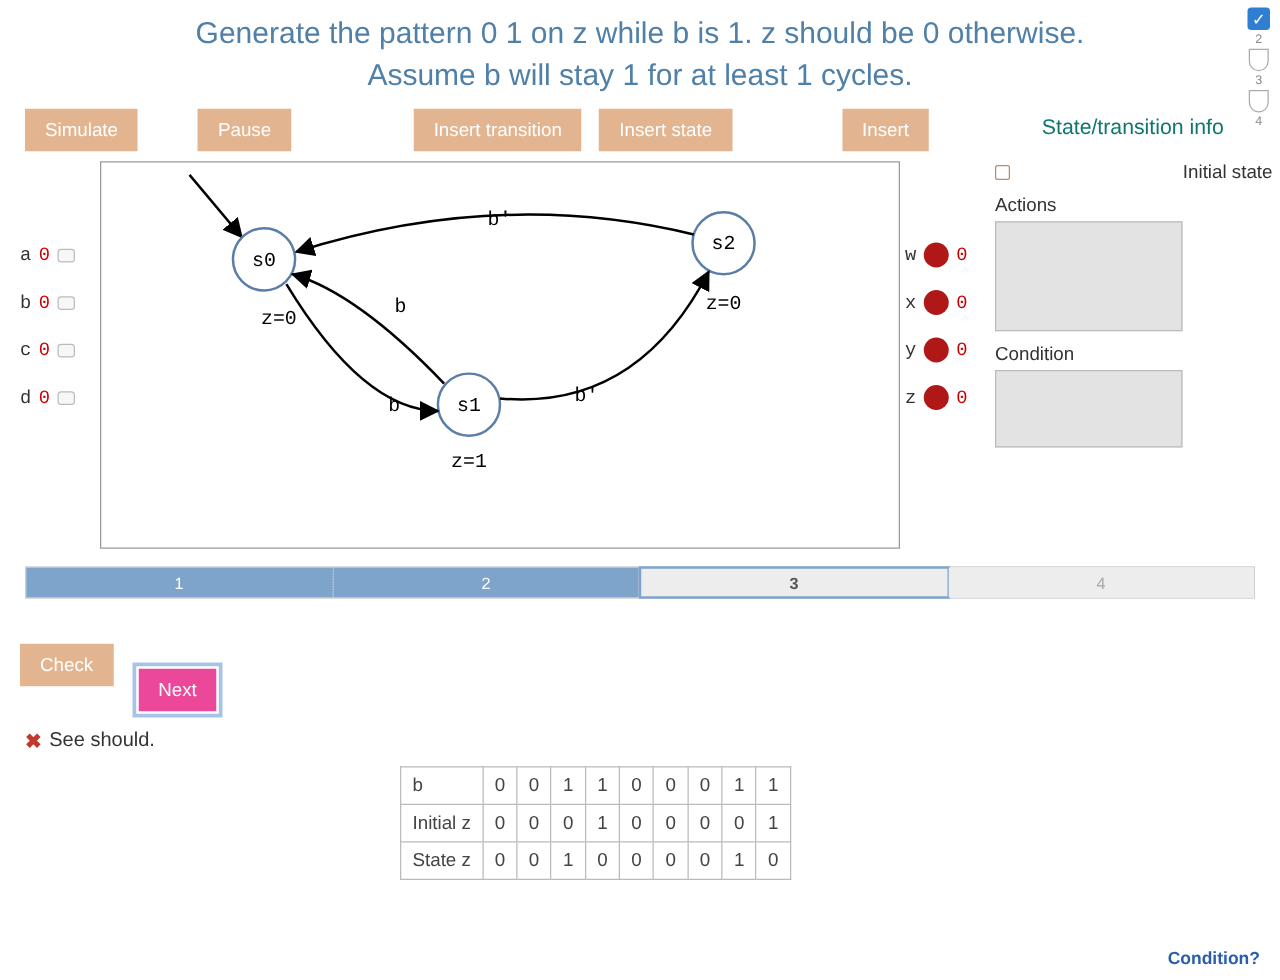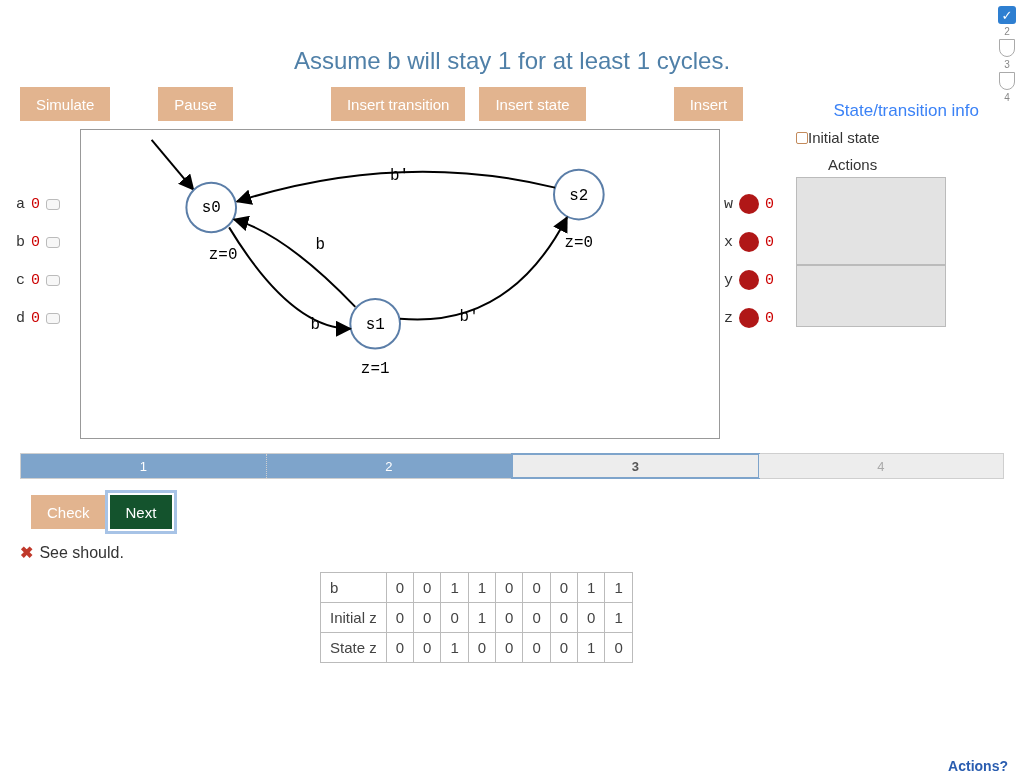--- a/index.html
+++ b/index.html
@@ -18,38 +18,38 @@
     color: #5080a8;
     font-size: 24px;
     line-height: 1.4;
     padding: 10px 60px 10px 60px;
     font-weight: 400;
   }
   .toolbar {
     display: flex;
     gap: 14px;
     padding: 0 20px 8px 20px;
-    align-items: flex-end;
+    align-items: flex-start;
   }
   .btn {
     background: #e2b48f;
     color: #fff;
     border: none;
     padding: 8px 16px;
     font-size: 15px;
     cursor: pointer;
     height: 34px;
     display: inline-flex;
     align-items: center;
   }
   .tool-spacer-sm { width: 20px; }
   .tool-spacer-md { width: 70px; }
   .tool-spacer-lg { width: 60px; }
   .state-info {
-    color: #3b82f6;
+    color: #0f766e;
     font-size: 17px;
     margin-left: auto;
     padding-top: 5px;
     padding-right: 25px;
   }
 
   .mid {
     display: flex;
     padding: 0 6px 0 16px;
     gap: 4px;
@@ -95,26 +95,26 @@
     background: #b01717;
   }
 
   .side-panel {
     flex: 1;
     padding-left: 10px;
     font-size: 15px;
     color: #333;
   }
   .side-panel .ckrow {
-    display: flex; align-items: center; gap: 0;
+    display: flex; align-items: center; gap: 0; justify-content: space-between;
   }
   .side-panel .ck {
     width: 12px; height: 12px; border: 1px solid #c38a5b; border-radius: 2px;
   }
-  .side-panel .lbl { margin-top: 10px; margin-bottom: 4px; margin-left: 32px; }
+  .side-panel .lbl { margin-top: 10px; margin-bottom: 4px; }
   .side-panel .box {
     width: 150px; height: 88px;
     background: #e3e3e3;
     border: 1px solid #bbb;
   }
   .side-panel .box.sm { height: 62px; }
 
   .step-bar {
     display: flex;
     margin: 14px 20px 0 20px;
@@ -129,28 +129,29 @@
     justify-content: center;
     border-right: 1px dotted #cfcfcf;
   }
   .step:last-child { border-right: none; }
   .step.done { background: #7ea4cb; color: #fff; }
   .step.current { background: #ededed; color: #555; font-weight: bold; border: 2px solid #7ea4cb; margin: -1px; }
   .step.future { background: #ededed; color: #aaa; }
 
   .controls2 {
     display: flex;
-    gap: 4px;
-    padding: 16px 20px 0 31px;
+    gap: 20px;
+    padding: 16px 20px 0 16px;
     align-items: center;
   }
   .btn.next {
-    background: #14532d;
+    background: #ec4899;
     outline: 3px solid #a7c3e6;
     outline-offset: 2px;
+    margin-top: 40px;
   }
 
   .error-row {
     display: flex; align-items: center; gap: 6px;
     padding: 14px 20px 0 20px;
     font-size: 16px;
   }
   .xicon { color: #c0392b; font-size: 16px; font-weight: bold; }
 
   .result-table {
@@ -196,21 +197,21 @@
 <div class="rightstack">
   <div class="rs-check">✓</div>
   <div class="rs-num">2</div>
   <div class="rs-shield"></div>
   <div class="rs-num">3</div>
   <div class="rs-shield"></div>
   <div class="rs-num">4</div>
 </div>
 
 <div class="title">
-  <br>
+  <span>Generate the pattern 0 1 on z while b is 1. z should be 0 otherwise.</span><br>
   <span>Assume b will stay 1 for at least 1 cycles.</span>
 </div>
 
 <div class="toolbar">
   <button class="btn">Simulate</button>
   <div class="tool-spacer-sm"></div>
   <button class="btn">Pause</button>
   <div class="tool-spacer-md"></div>
   <button class="btn">Insert transition</button>
   <button class="btn">Insert state</button>
@@ -308,20 +309,21 @@
     </div>
   </div>
 
   <div class="side-panel">
     <div class="ckrow">
       <span class="ck"></span>
       <span>Initial state</span>
     </div>
     <div class="lbl">Actions</div>
     <div class="box"></div>
+    <div class="lbl">Condition</div>
     <div class="box sm"></div>
   </div>
 </div>
 
 <div class="step-bar">
   <div class="step done">1</div>
   <div class="step done">2</div>
   <div class="step current">3</div>
   <div class="step future">4</div>
 </div>
@@ -370,13 +372,13 @@
     <td>0</td>
     <td>0</td>
     <td>0</td>
     <td>0</td>
     <td>1</td>
     <td>0</td>
   </tr>
 </tbody>
   </table>
 
-<div class="feedback">Actions?</div>
+<div class="feedback">Condition?</div>
 
 </body></html>

